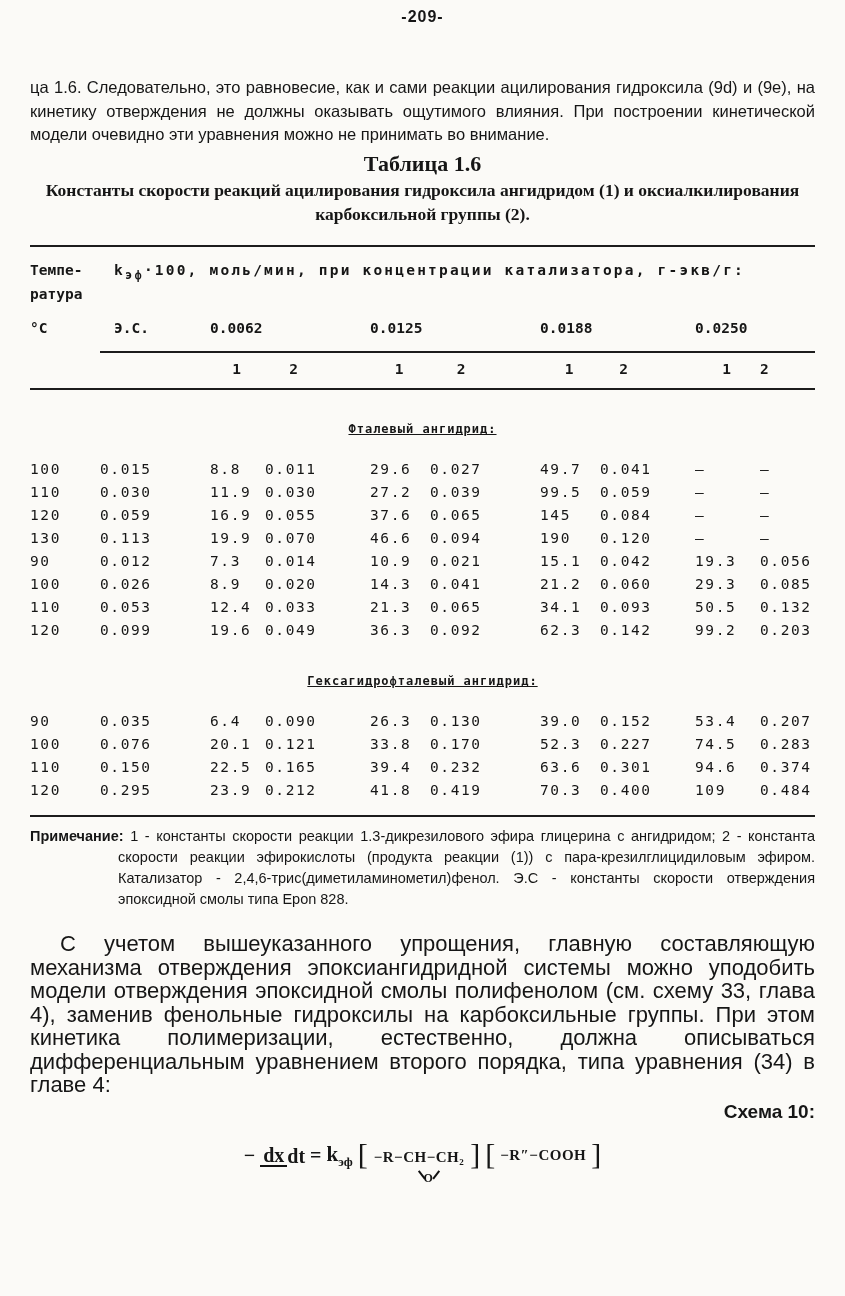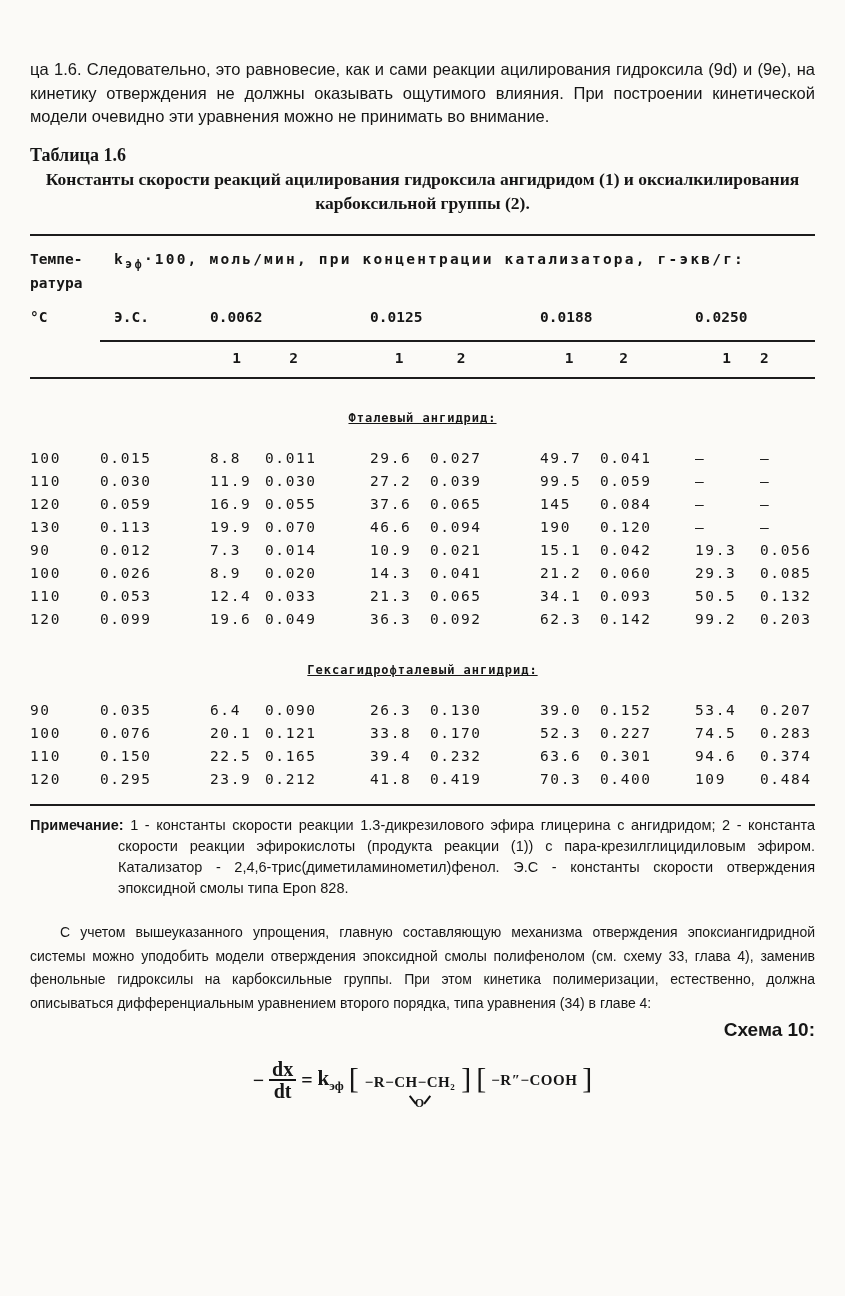--- a/index.html
+++ b/index.html
@@ -7,21 +7,21 @@
     width: 845px; height: 1296px; overflow: hidden;
     background: #fbfaf7; color: #161616;
     font-family: "Liberation Sans", sans-serif;
   }
   .page { padding: 8px 30px 0 30px; }
 
   .pagenum { text-align: center; font-weight: 700; font-size: 16px; letter-spacing: 1px; }
 
   .intro { margin: 50px 0 0 0; font-size: 16.5px; line-height: 23.5px; text-align: justify; }
 
-  .table-label { margin-top: 16px; text-align: left; font-family: "Liberation Serif", serif; font-weight: 700; font-size: 18px; }
+  .table-label { margin-top: 4px; text-align: center; font-family: "Liberation Serif", serif; font-weight: 700; font-size: 22px; }
   .table-title { margin-top: 1px; text-align: center; font-family: "Liberation Serif", serif; font-weight: 700; font-size: 17.5px; line-height: 24px; }
 
   .ktable { margin-top: 19px; font-family: "DejaVu Sans Mono", "Liberation Mono", monospace; font-size: 14.5px; }
   .thead { border-top: 2px solid #1c1c1c; padding-top: 13px; font-weight: 700; }
   .hrow1 { display: grid; grid-template-columns: 70px 1fr; line-height: 20px; }
   .hrow1 .kef { padding-left: 14px; letter-spacing: 2.2px; white-space: nowrap; }
   .hrow2 { line-height: 20px; }
   .hrow3 { margin-top: 14px; display: grid; grid-template-columns: 70px 110px 160px 170px 155px 120px; line-height: 20px; }
   .hrow3 .hc2 { padding-left: 14px; }
   .hrow3 .conc { padding-right: 52px; }
@@ -40,45 +40,46 @@
   }
   .tsection .section-title {
     margin: 32px 0 22px; text-align: center; font-weight: 700;
     text-decoration: underline; font-size: 12px; letter-spacing: 1px;
   }
   .hline.bottom { margin-top: 13px; border-top-width: 2.5px; }
 
   .note { margin: 9px 0 0 0; font-size: 14.5px; line-height: 21px; text-align: justify; padding-left: 88px; text-indent: -88px; }
   .note .note-label { font-weight: 700; }
 
-  .closing { margin: 22px 0 0 0; font-size: 14px; line-height: 23.5px; text-align: justify; text-indent: 30px; }
+  .closing { margin: 22px 0 0 0; font-size: 22px; line-height: 23.5px; text-align: justify; text-indent: 30px; }
 
   .scheme-label { margin-top: 4px; text-align: right; font-weight: 700; font-size: 19px; }
 
   .equation {
     margin-top: 18px; display: flex; justify-content: center; align-items: center; gap: 5px;
     font-family: "Liberation Serif", serif; font-weight: 700; font-size: 20px;
   }
-  .frac { display: inline-flex; flex-direction: column; align-items: center; line-height: 20px; }
+  .frac { display: inline-flex; flex-direction: row; align-items: center; line-height: 20px; }
   .frac .num { border-bottom: 2px solid #111; padding: 0 3px; }
   .kterm { font-size: 21px; }
   .kterm sub { font-size: 13px; }
   .brk { font-size: 30px; font-weight: 400; line-height: 30px; transform: translateY(-2px); }
   .chain, .term2 { font-size: 15px; letter-spacing: 0.5px; }
   .epox { position: relative; display: inline-block; padding: 0 1px; }
   .epox-o { position: absolute; top: 100%; left: 60%; transform: translateX(-50%); font-size: 12px; margin-top: 6px; line-height: 10px; }
   .bond { position: absolute; width: 10px; height: 1.5px; background: #111; top: calc(100% + 7px); }
   .bond.bl { left: 48%; transform: rotate(52deg); }
   .bond.br { left: 63%; transform: rotate(-52deg); }
 </style>
 </head>
 <body>
 
 <div class="page">
 
+  <div class="pagenum">-209-</div>
 
   <p class="intro">ца 1.6. Следовательно, это равновесие, как и сами реакции ацилирования гидроксила (9d) и (9е), на кинетику отверждения не должны оказывать ощутимого влияния. При построении кинетической модели очевидно эти уравнения можно не принимать во внимание.</p>
 
   <div class="table-label">Таблица 1.6</div>
   <div class="table-title">Константы скорости реакций ацилирования гидроксила ангидридом (1) и оксиалкилирования карбоксильной группы (2).</div>
 
   <div class="ktable">
     <div class="thead">
       <div class="hrow1">
         <span>Темпе-</span>

